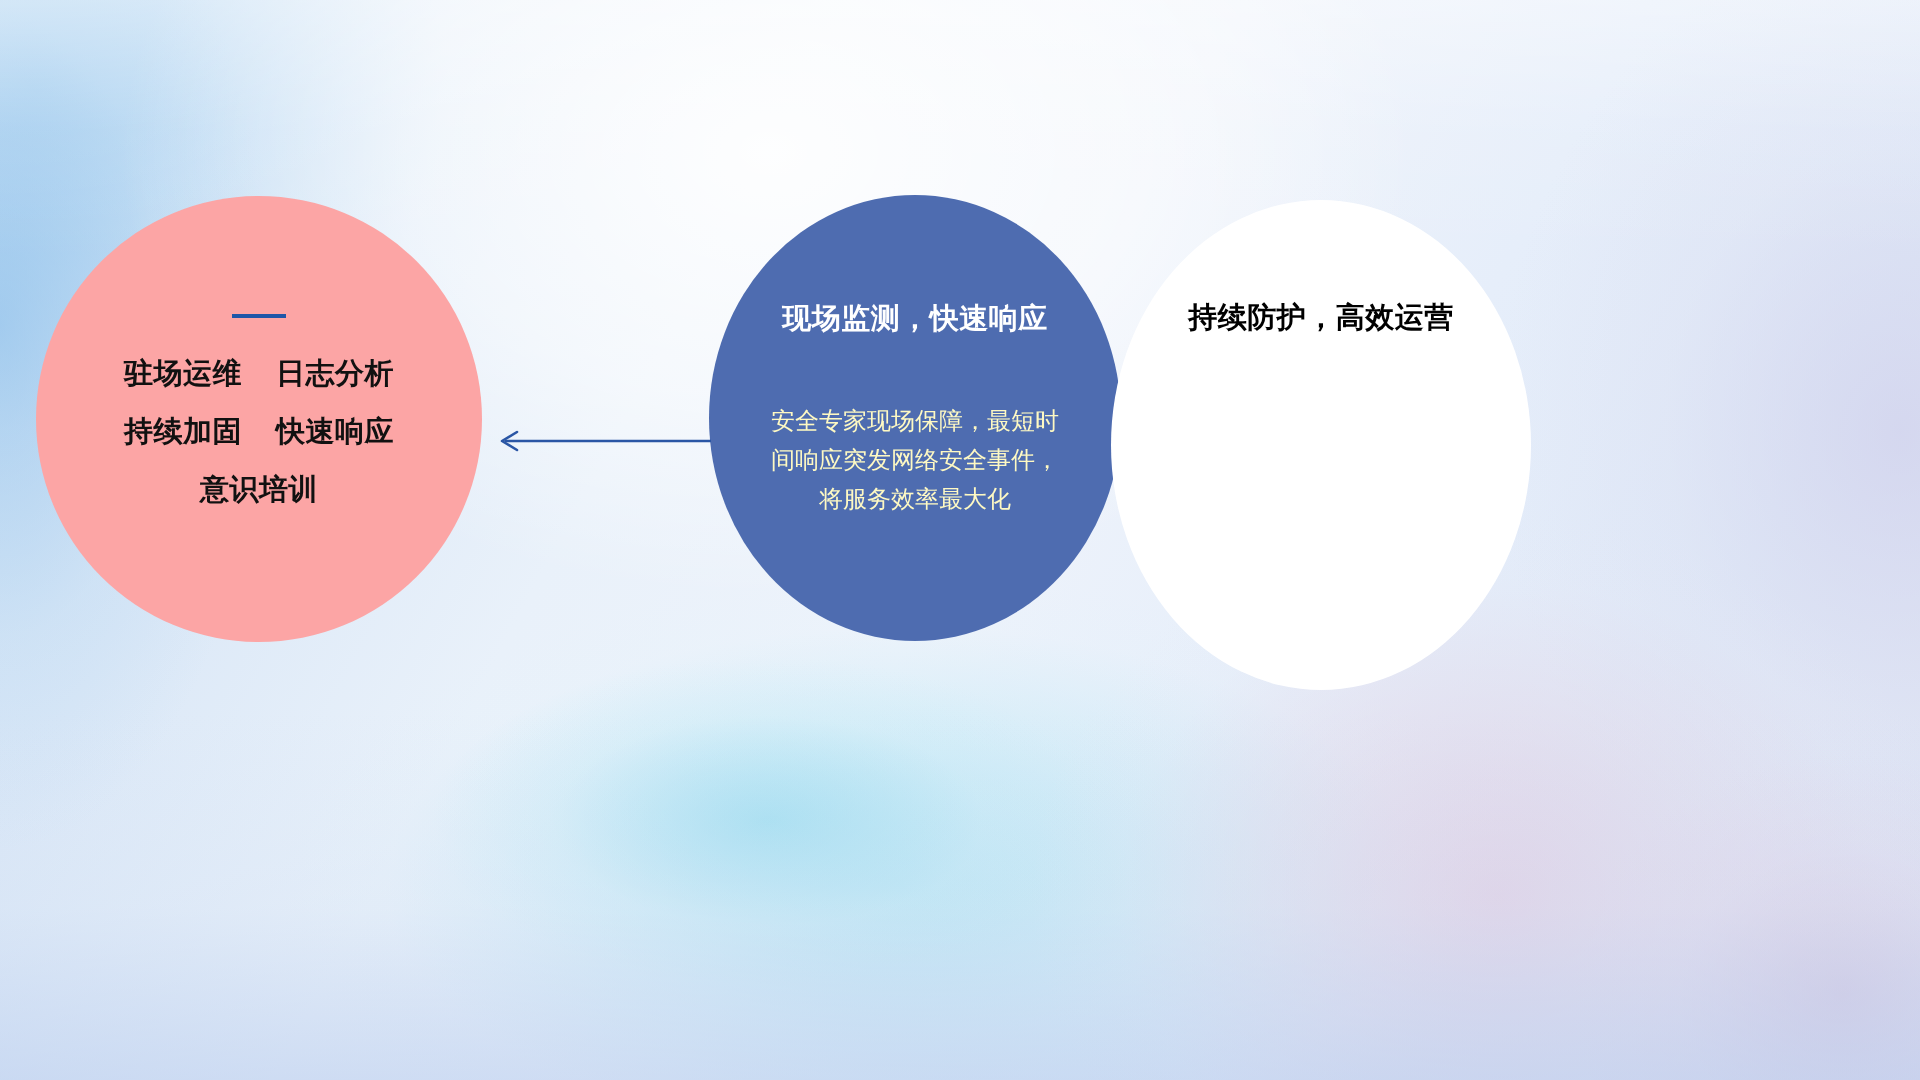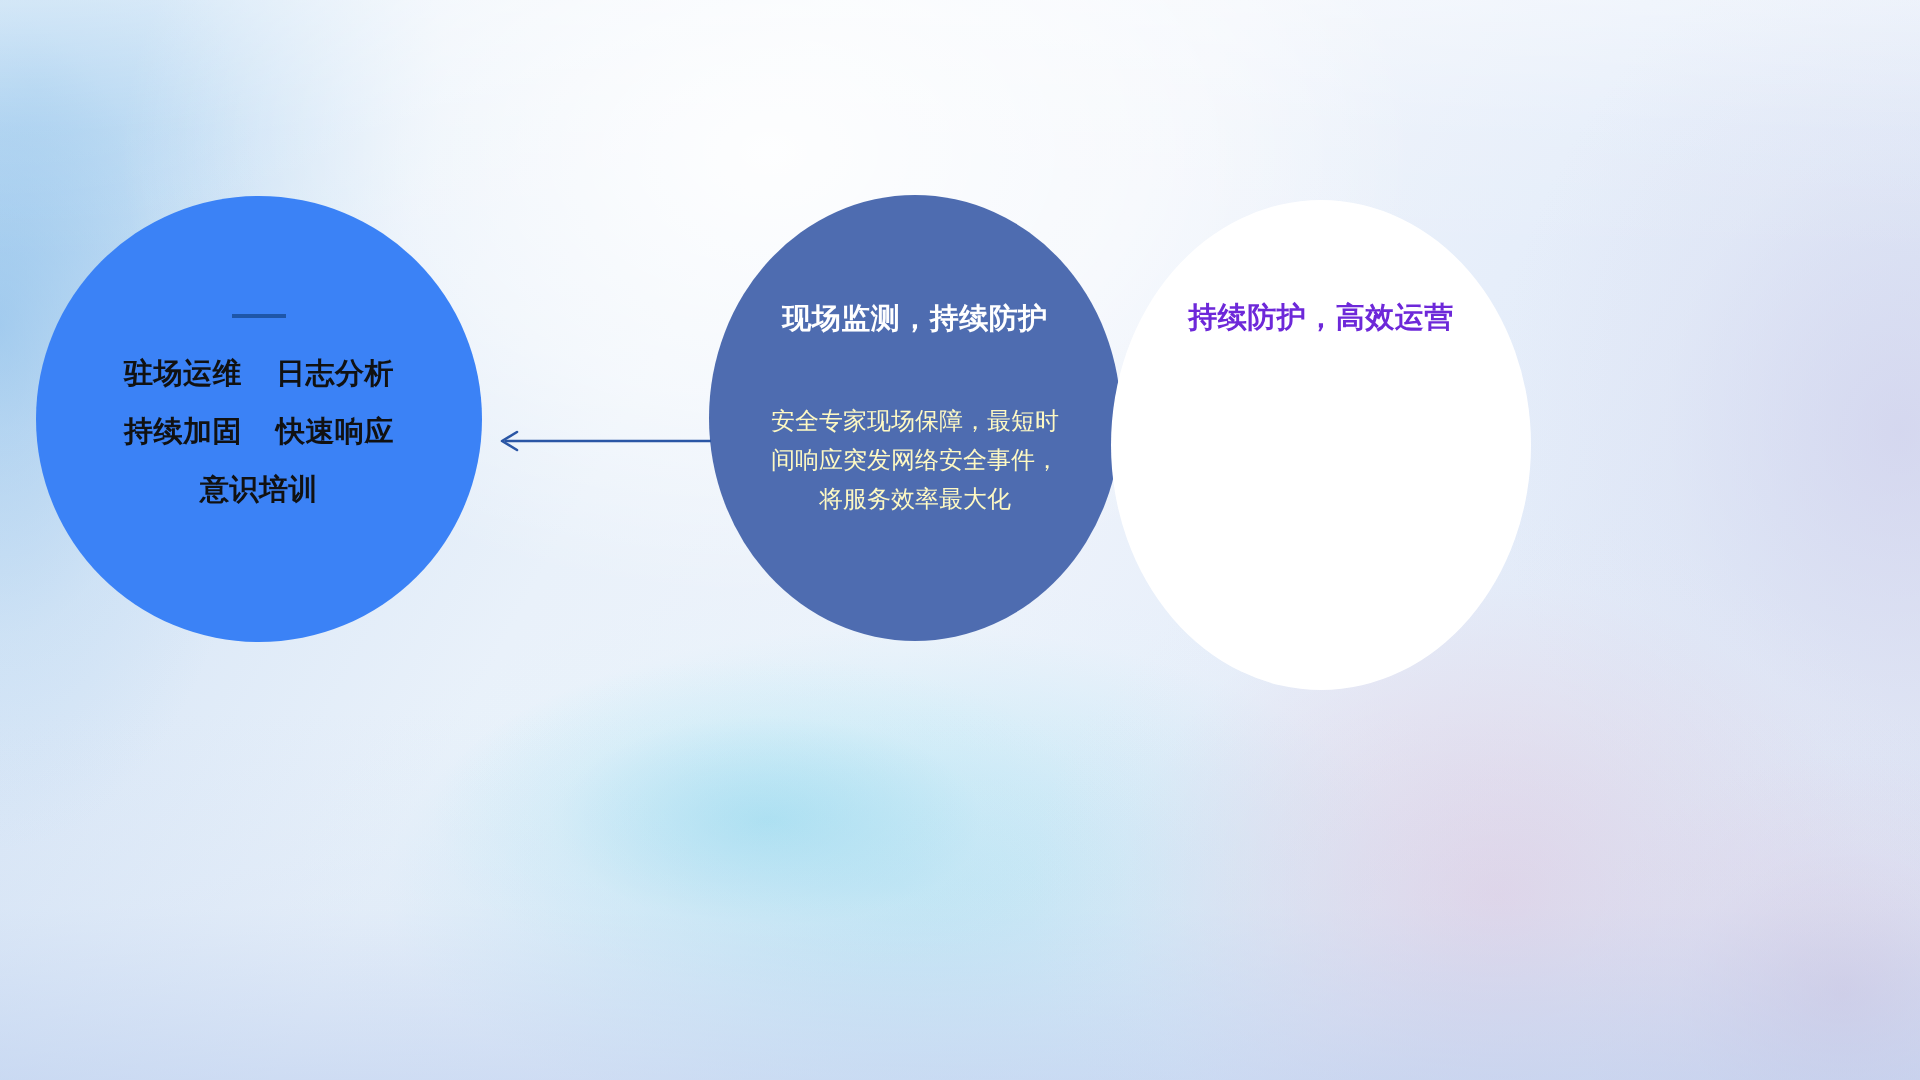--- a/index.html
+++ b/index.html
@@ -102,21 +102,21 @@
     position: absolute;
     border-radius: 50%;
     box-sizing: border-box;
   }
 
   #circle-capabilities {
     left: 36px;
     top: 196px;
     width: 446px;
     height: 446px;
-    background: #3b82f6;
+    background: #fca5a5;
     z-index: 3;
     text-decoration: underline;
   }
 
   #circle-onsite {
     left: 709px;
     top: 195px;
     width: 412px;
     height: 446px;
     background: #4e6cb0;
@@ -202,21 +202,21 @@
     height: 100%;
     display: flex;
     flex-direction: column;
     align-items: center;
     padding-top: 100px;
     box-sizing: border-box;
   }
   .cont-title {
     font-size: 29px;
     font-weight: bold;
-    color: #6d28d9;
+    color: #000000;
     letter-spacing: 0.5px;
     line-height: 1.2;
     white-space: nowrap;
   }
   .cont-body {
     margin-top: 68px;
     width: 352px;
     font-size: 24px;
     color: #1a1a1a;
     line-height: 1.62;
@@ -259,21 +259,21 @@
     </div>
   </div>
 
   <svg id="flow-arrow" viewBox="0 0 220 34">
     <line x1="219" y1="17" x2="13" y2="17" stroke="#2a56a5" stroke-width="2.6"></line>
     <polyline points="25,8 10,17 25,26" fill="none" stroke="#2a56a5" stroke-width="2.6" stroke-linecap="round" stroke-linejoin="round"></polyline>
   </svg>
 
   <div class="circle" id="circle-onsite">
     <div class="onsite-inner">
-      <div class="onsite-title">现场监测，持续防护</div>
+      <div class="onsite-title">现场监测，快速响应</div>
       <div class="onsite-body">安全专家现场保障，最短时间响应突发网络安全事件，将服务效率最大化</div>
     </div>
   </div>
 
   <div class="circle" id="circle-continuous">
     <div class="cont-inner">
       <div class="cont-title">持续防护，高效运营</div>
     </div>
   </div>
 

